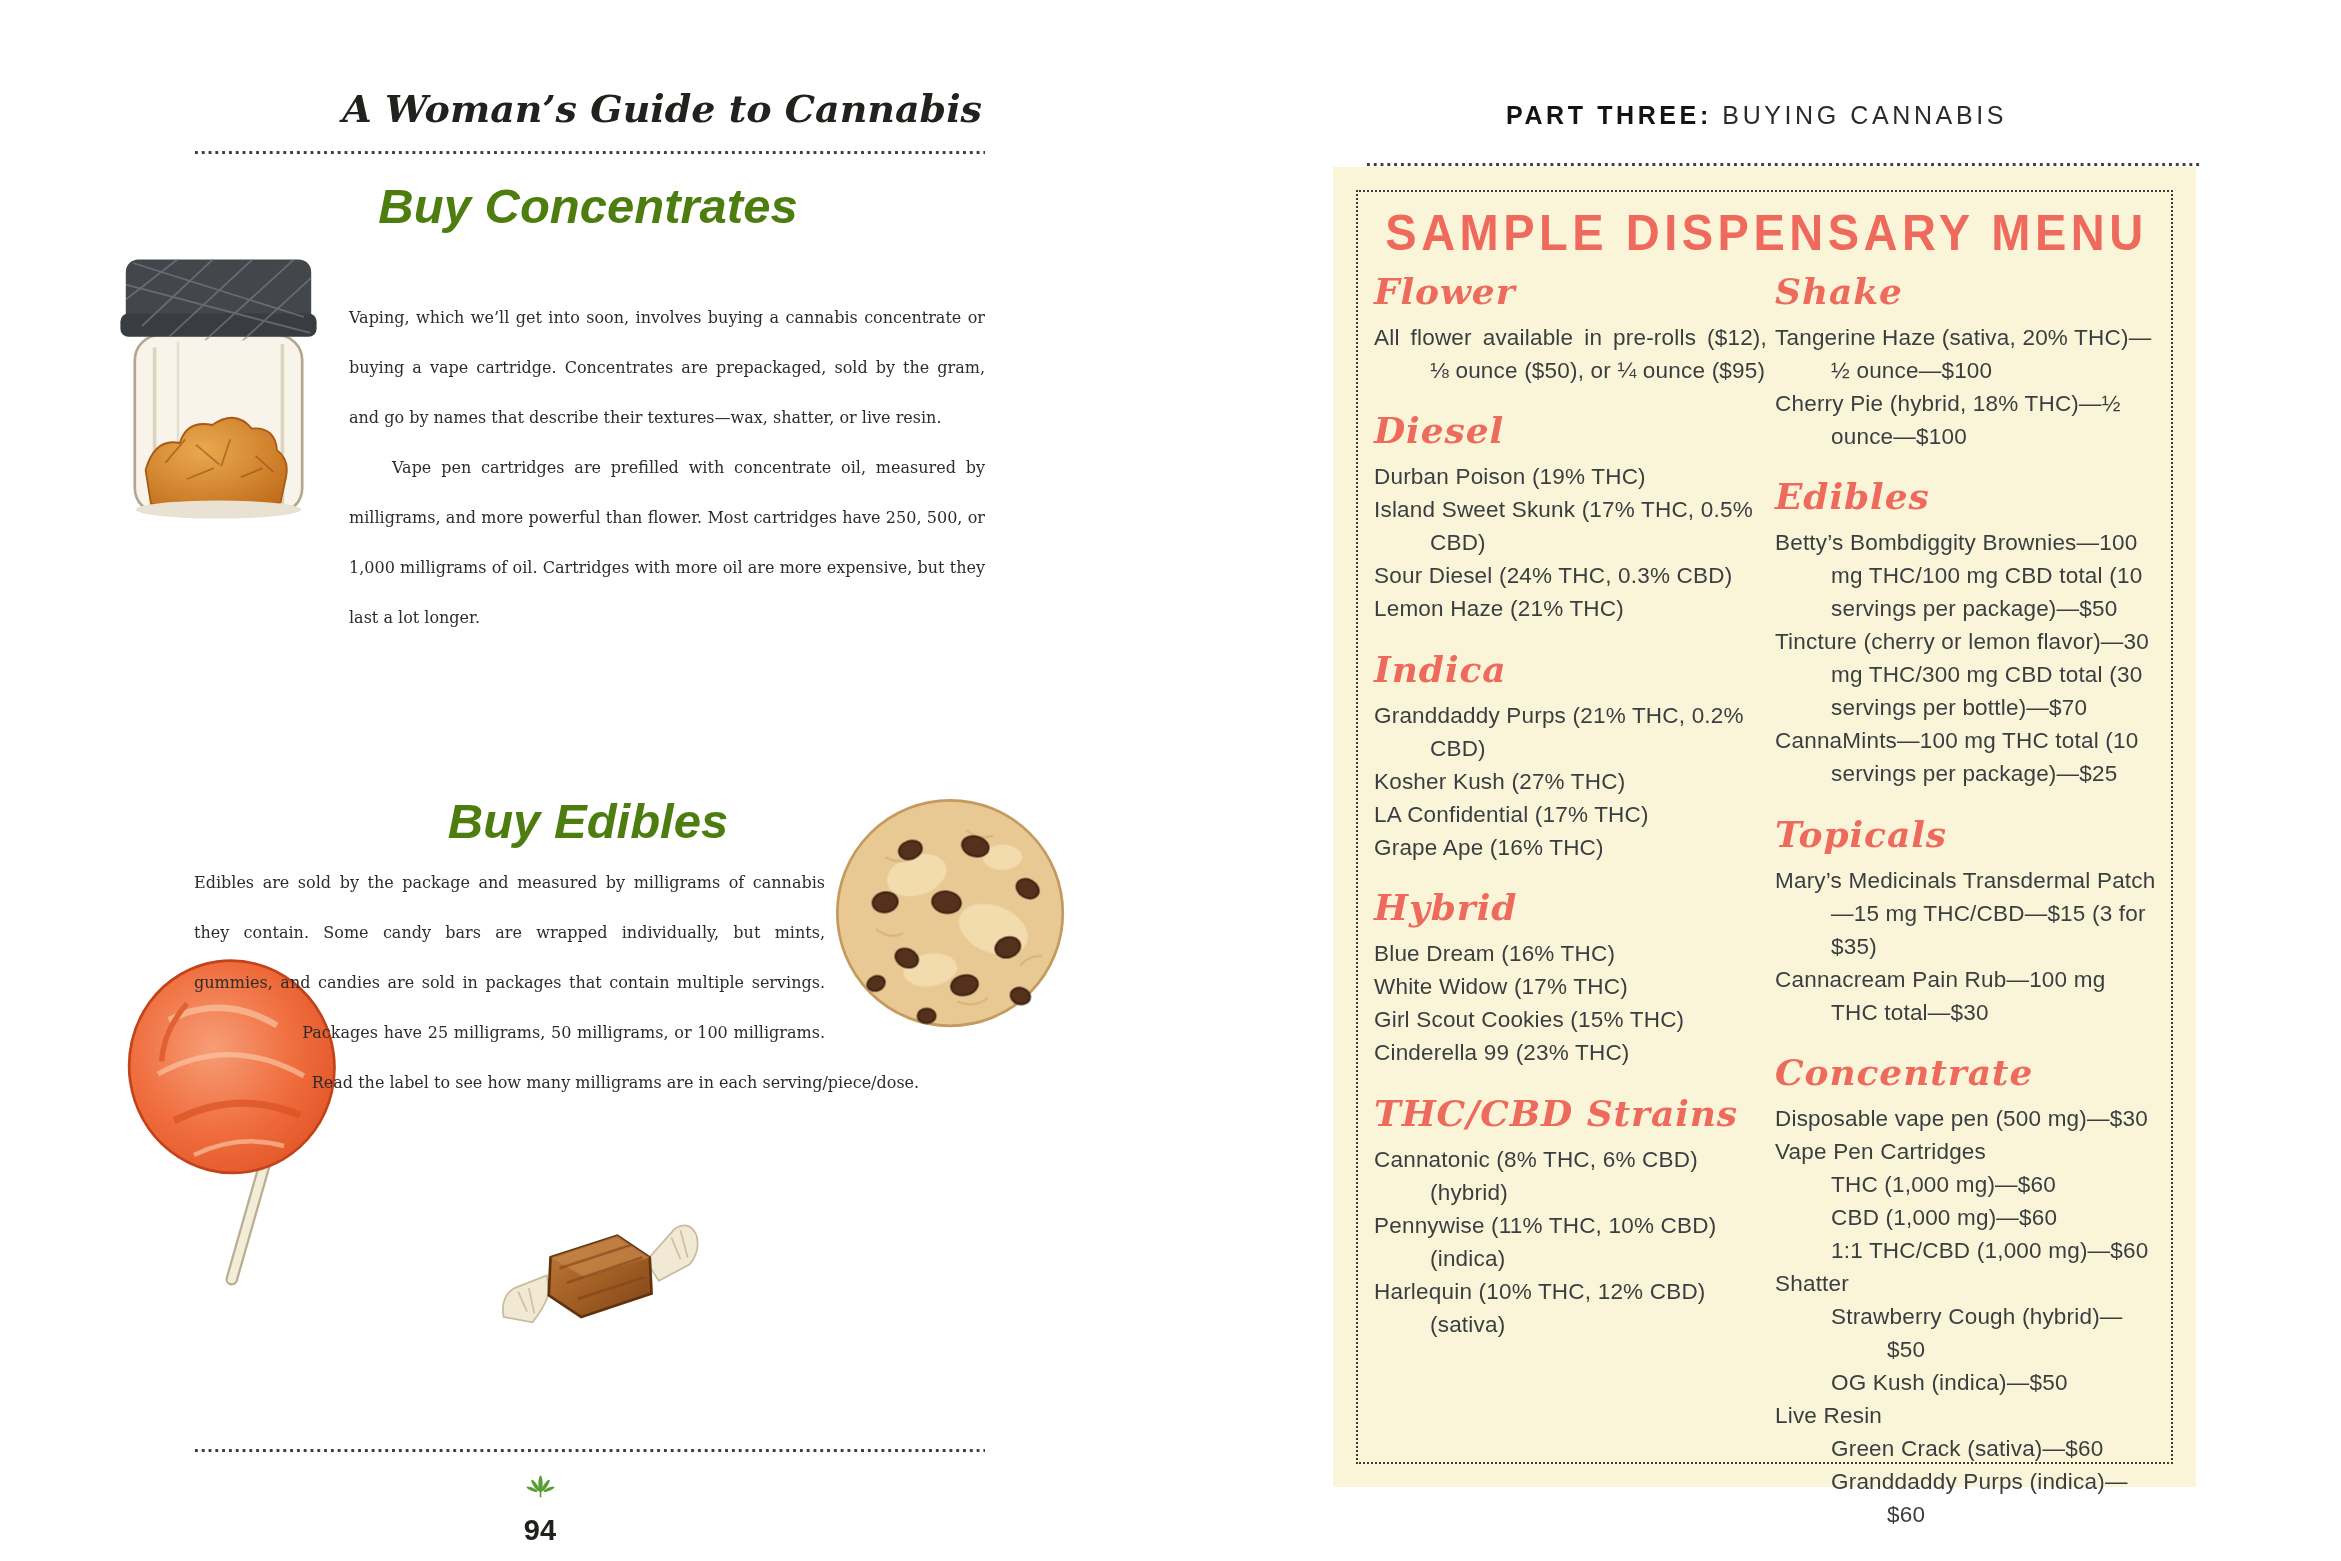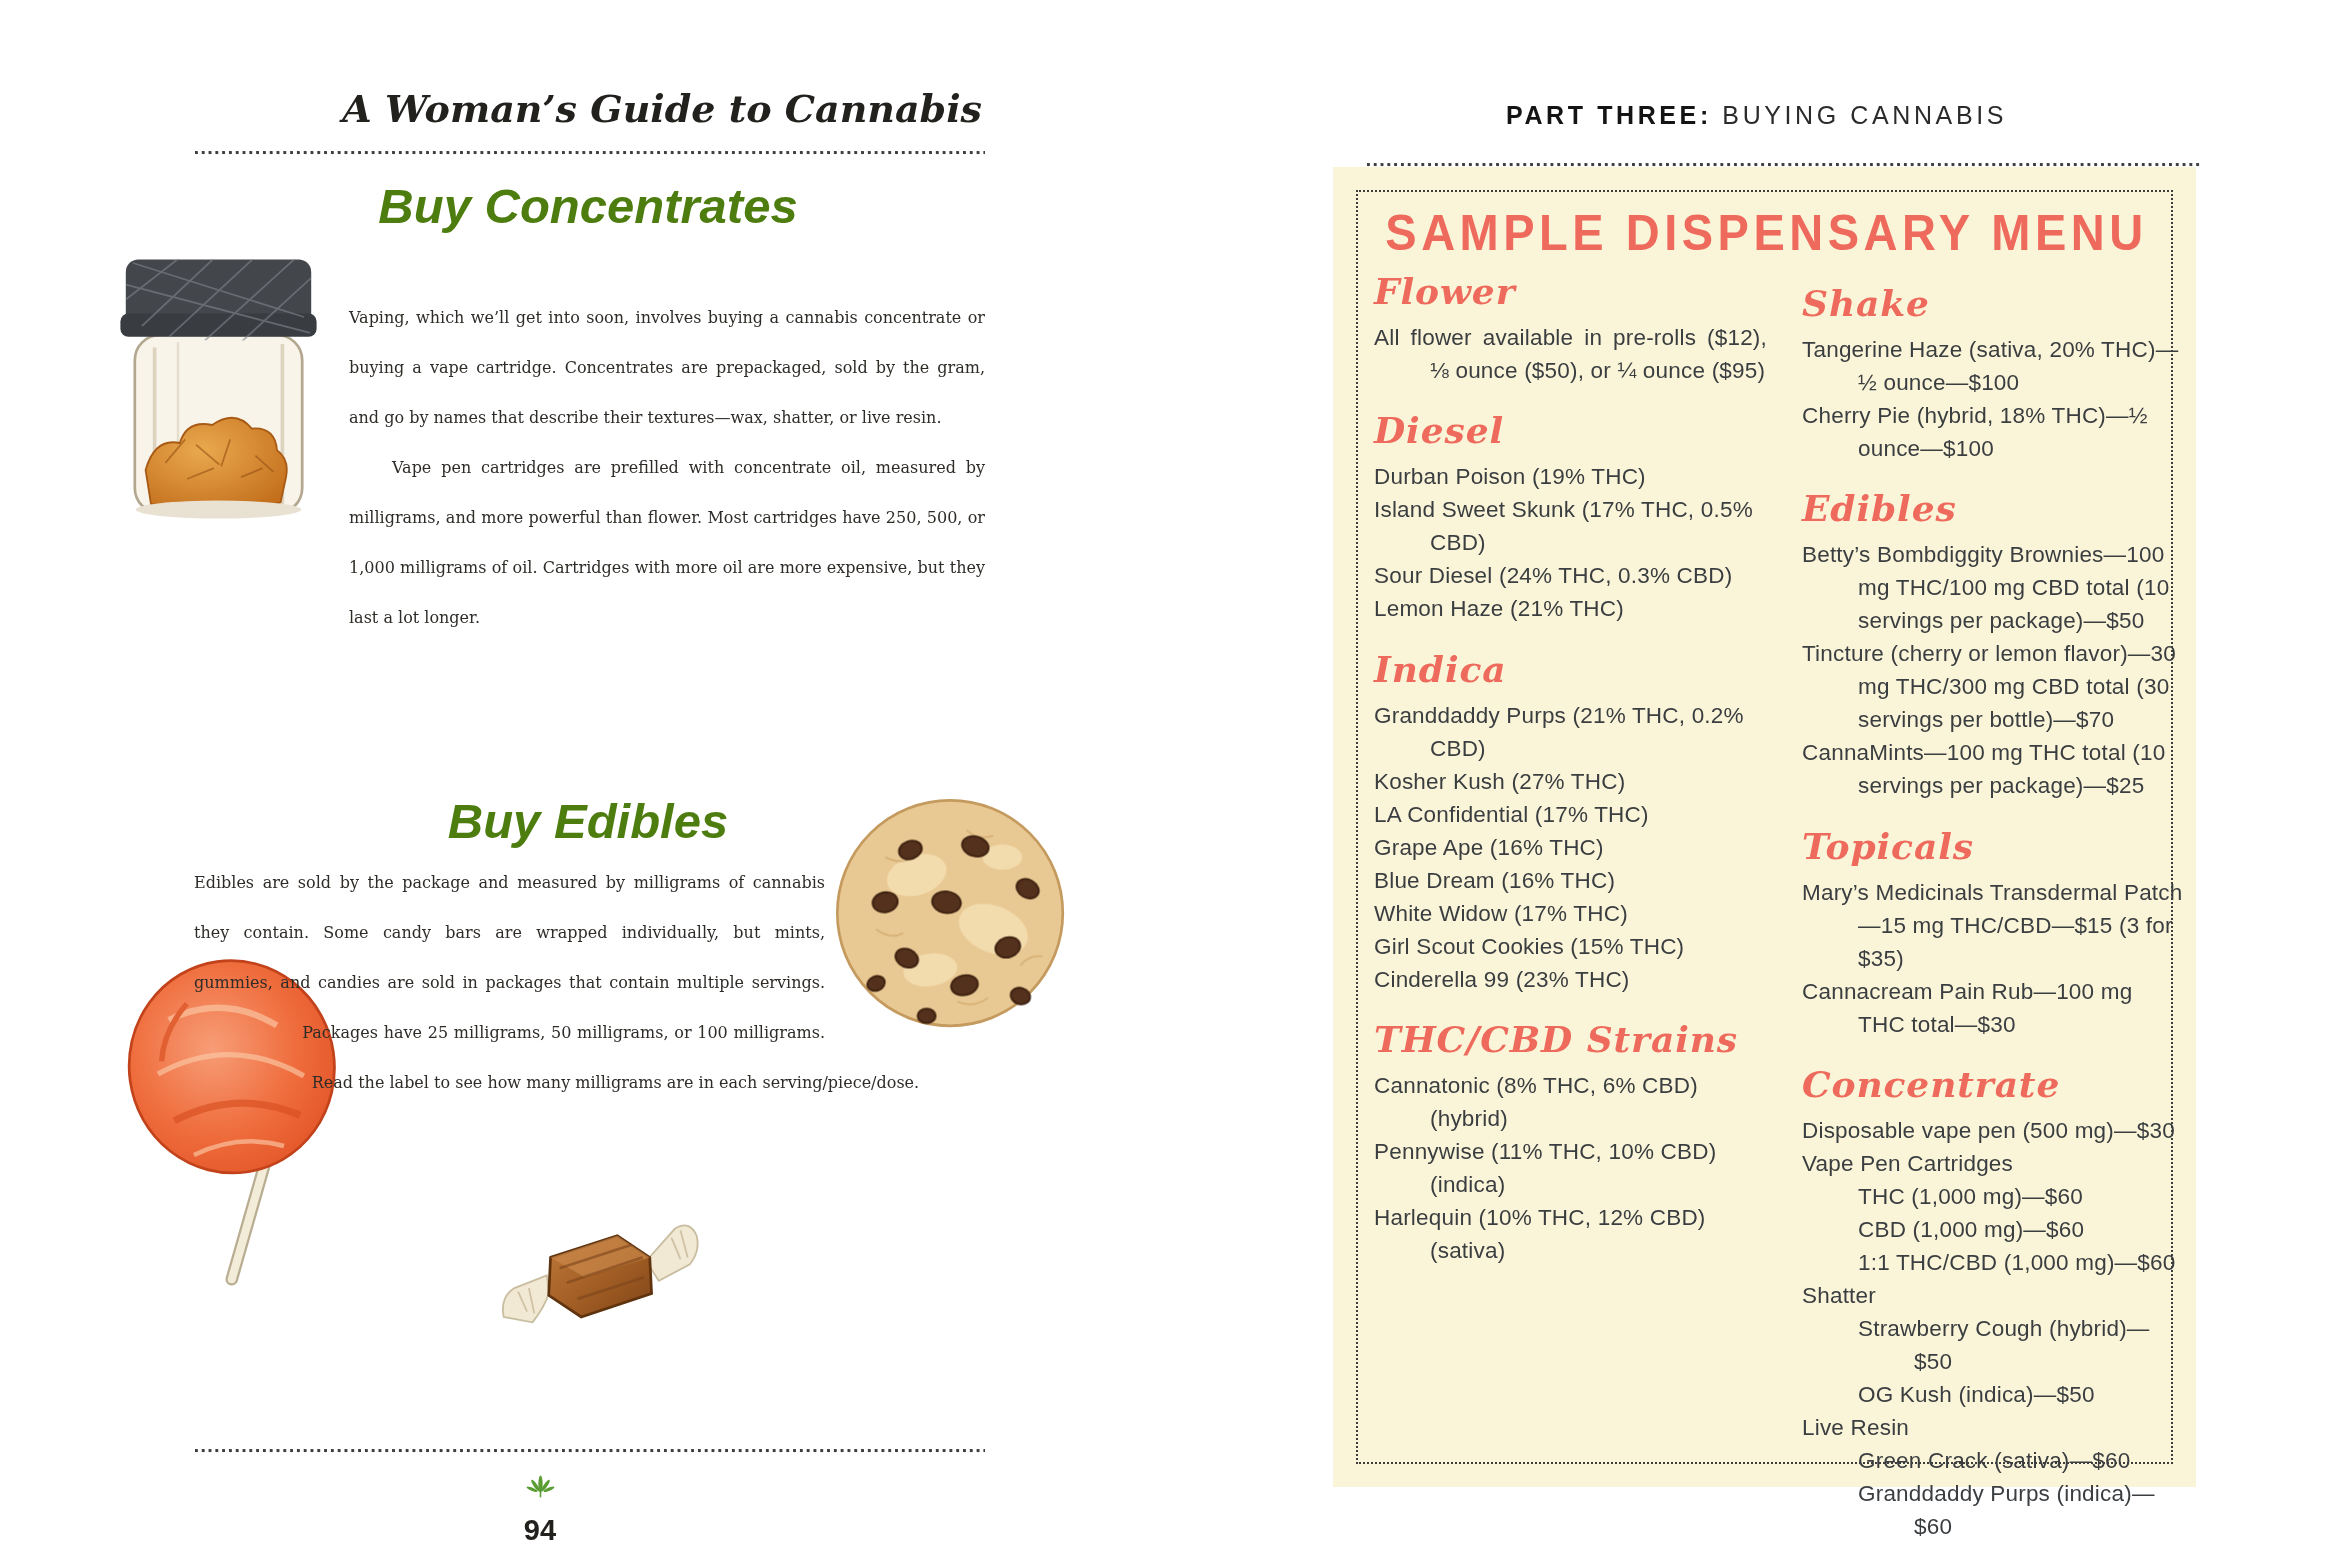--- a/index.html
+++ b/index.html
@@ -31,21 +31,21 @@
       font-size:25px;letter-spacing:3.6px;color:#2b2b2b;}
   .part-head b{font-weight:bold;color:#141414;}
   .menu-panel{position:absolute;left:1333px;top:167px;width:863px;height:1320px;background:#faf5d8;}
   .menu-border{position:absolute;left:23.4px;top:23.4px;right:23.4px;bottom:23.4px;
       border:2.7px dotted #3c3c3c;}
   .menu-title{position:absolute;left:0;top:38px;width:867px;margin:0;text-align:center;
       font-family:"Liberation Sans",sans-serif;font-weight:bold;font-size:47px;letter-spacing:4.5px;
       color:#ee6a5c;transform:scaleY(1.06);}
   .menu-col{position:absolute;top:104px;}
   #menu-col-0{left:41px;width:393px;}
-  #menu-col-1{left:469px;width:382px;margin-top:12px;}
+  #menu-col-1{left:442px;width:382px;}
   .menu-heading{font-family:"DejaVu Serif",serif;font-style:italic;font-weight:bold;
       font-size:36px;line-height:41px;letter-spacing:0.9px;color:#ee6a5c;margin:23.4px 0 9px 0;}
   .menu-heading:first-child{margin-top:0;}
   .menu-item{font-family:"Liberation Sans",sans-serif;font-size:22.5px;line-height:33px;
       color:#3b3e41;padding-left:56px;text-indent:-56px;letter-spacing:0.2px;}
   .menu-item.ind{margin-left:56px;}
   .menu-item.just{text-align:justify;}
 </style>
 </head>
 <body>
@@ -218,20 +218,21 @@
         <div class="menu-heading">Diesel</div>
         <div class="menu-item">Durban Poison (19% THC)</div>
         <div class="menu-item">Island Sweet Skunk (17% THC, 0.5% CBD)</div>
         <div class="menu-item">Sour Diesel (24% THC, 0.3% CBD)</div>
         <div class="menu-item">Lemon Haze (21% THC)</div>
         <div class="menu-heading">Indica</div>
         <div class="menu-item">Granddaddy Purps (21% THC, 0.2% CBD)</div>
         <div class="menu-item">Kosher Kush (27% THC)</div>
         <div class="menu-item">LA Confidential (17% THC)</div>
         <div class="menu-item">Grape Ape (16% THC)</div>
+        <div class="menu-heading">Hybrid</div>
         <div class="menu-item">Blue Dream (16% THC)</div>
         <div class="menu-item">White Widow (17% THC)</div>
         <div class="menu-item">Girl Scout Cookies (15% THC)</div>
         <div class="menu-item">Cinderella 99 (23% THC)</div>
         <div class="menu-heading">THC/CBD Strains</div>
         <div class="menu-item">Cannatonic (8% THC, 6% CBD) (hybrid)</div>
         <div class="menu-item">Pennywise (11% THC, 10% CBD) (indica)</div>
         <div class="menu-item">Harlequin (10% THC, 12% CBD) (sativa)</div>
       </div>
     <div class="menu-col" id="menu-col-1">

